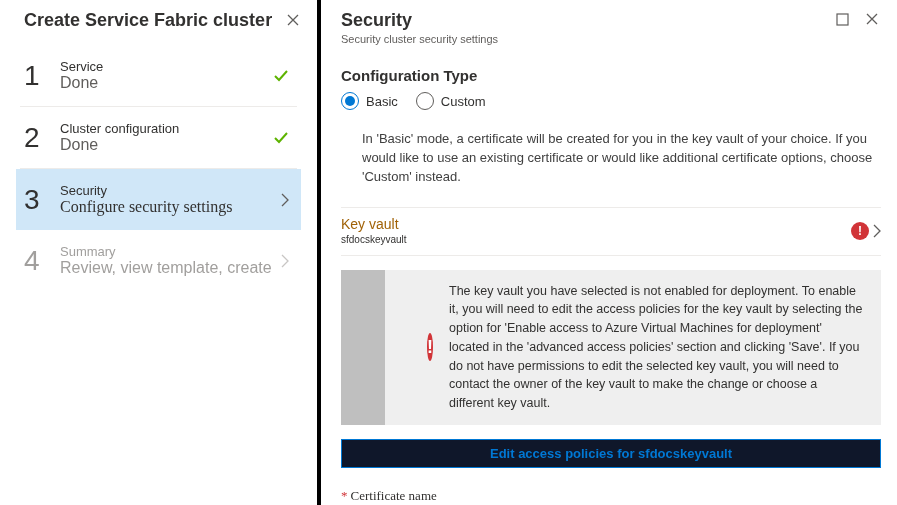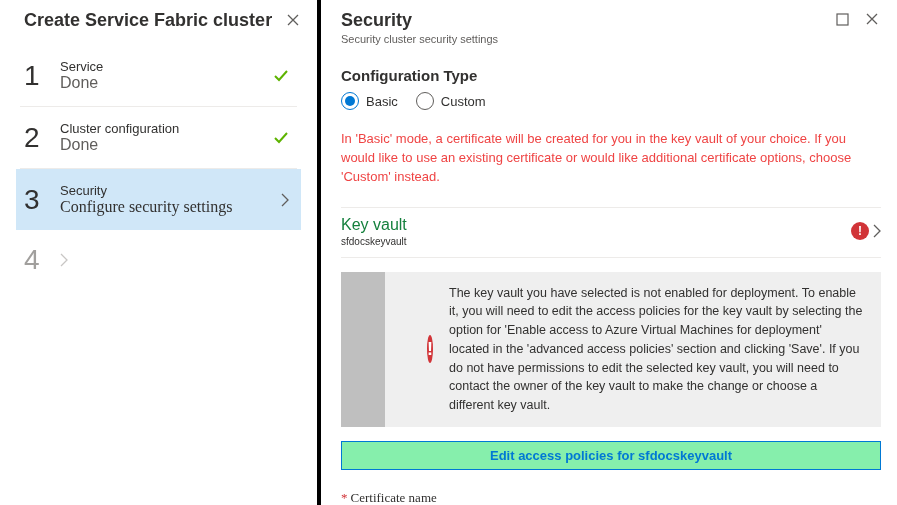--- a/index.html
+++ b/index.html
@@ -107,33 +107,34 @@
     width: 18px; height: 18px; border-radius: 50%;
     border: 1px solid #605e5c; position: relative;
   }
   .radio.sel .dot { border-color: #0078d4; }
   .radio.sel .dot::after {
     content:""; position:absolute; inset:3px; background:#0078d4; border-radius:50%;
   }
 
   .info-text {
     font-size: 13px;
-    color: #ef4444;
+    color: #404040;
     margin-top: 20px;
     line-height: 1.45;
+    margin-left: 21px;
   }
 
   .field-block {
     border-top: 1px solid #edebe9;
     margin-top: 20px;
     padding-top: 8px;
     position: relative;
     cursor: pointer;
   }
-  .field-label { font-size: 16px; color: #15803d; }
+  .field-label { font-size: 14px; color: #a16207; }
   .field-value { font-size: 10px; color: #323130; margin-top: 2px; }
   .field-right {
     position: absolute; right: 0; top: 14px;
     display: flex; align-items: center; gap: 4px;
   }
   .err-badge {
     width: 18px; height: 18px; border-radius: 50%;
     background: #d13438; color: #fff;
     display:flex; align-items:center; justify-content:center;
     font-weight: 700; font-size: 12px;
@@ -164,21 +165,21 @@
   }
 
   .link-btn {
     display: inline-block;
     border: 1px solid #0078d4;
     color: #0078d4;
     padding: 6px 14px;
     font-size: 13px;
     margin-top: 14px;
     cursor: pointer;
-    background: #86efac;
+    background: #0f172a;
     font-weight: 600;
   }
 
   .cert-label {
     margin-top: 20px;
     font-size: 13px;
     color: #323130;
     font-family: Liberation Serif, serif;
   }
   .req { color: #d13438; margin-right: 3px; }
@@ -234,20 +235,24 @@
       </div>
       <span class="chev">
         <svg width="8" height="14" viewBox="0 0 8 14">
             <path d="M1 1 L7 7 L1 13" stroke="#605e5c" stroke-width="1.3" fill="none"></path>
           </svg>
       </span>
     </div>
 
     <div class="step disabled">
       <div class="step-num">4</div>
+      <div class="step-texts">
+        <div class="step-title">Summary</div>
+        <div class="step-sub">Review, view template, create</div>
+      </div>
       <span class="chev">
         <svg width="8" height="14" viewBox="0 0 8 14">
             <path d="M1 1 L7 7 L1 13" stroke="#c8c6c4" stroke-width="1.3" fill="none"></path>
           </svg>
       </span>
     </div>
 
   </div>
 </div>
 

